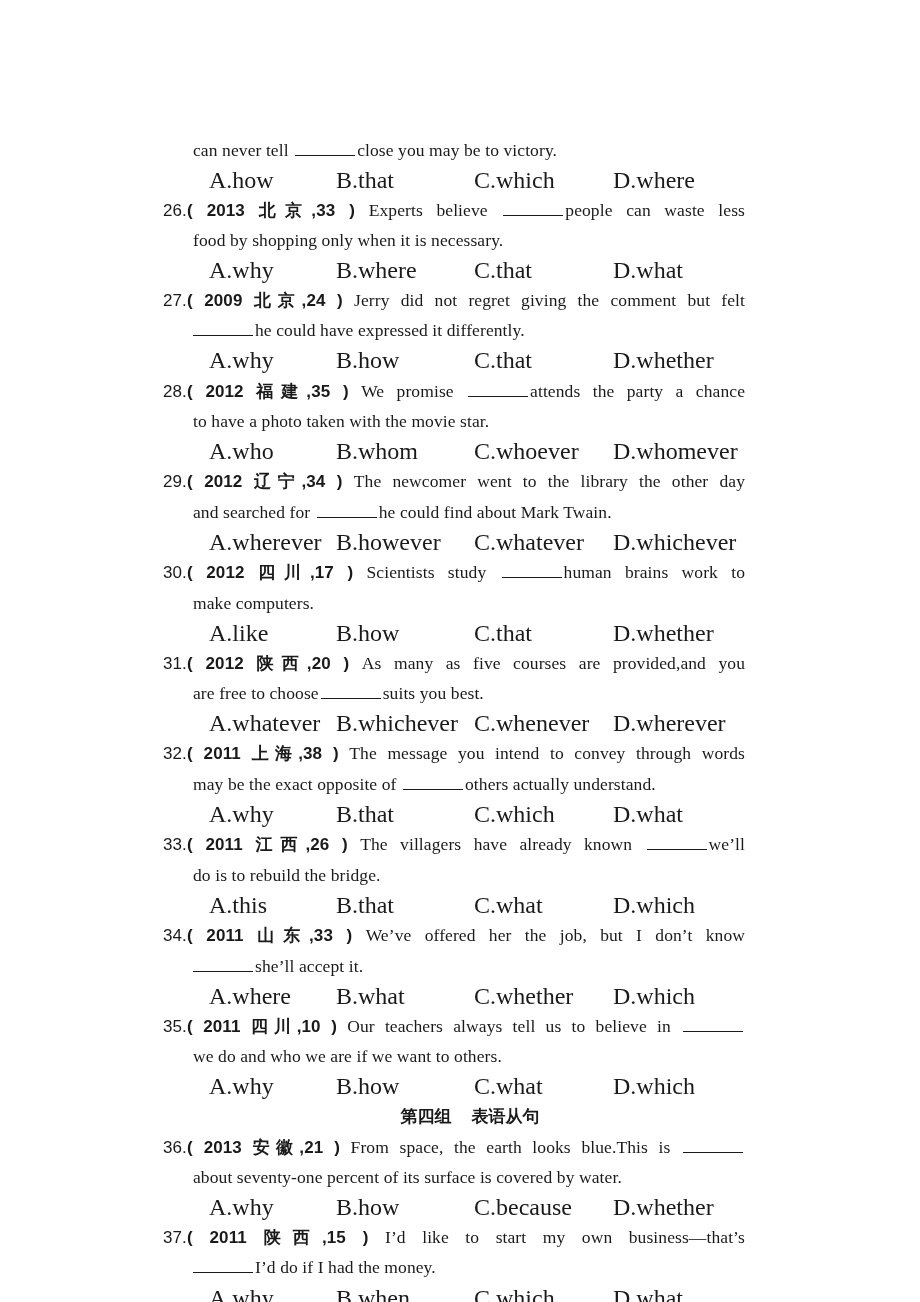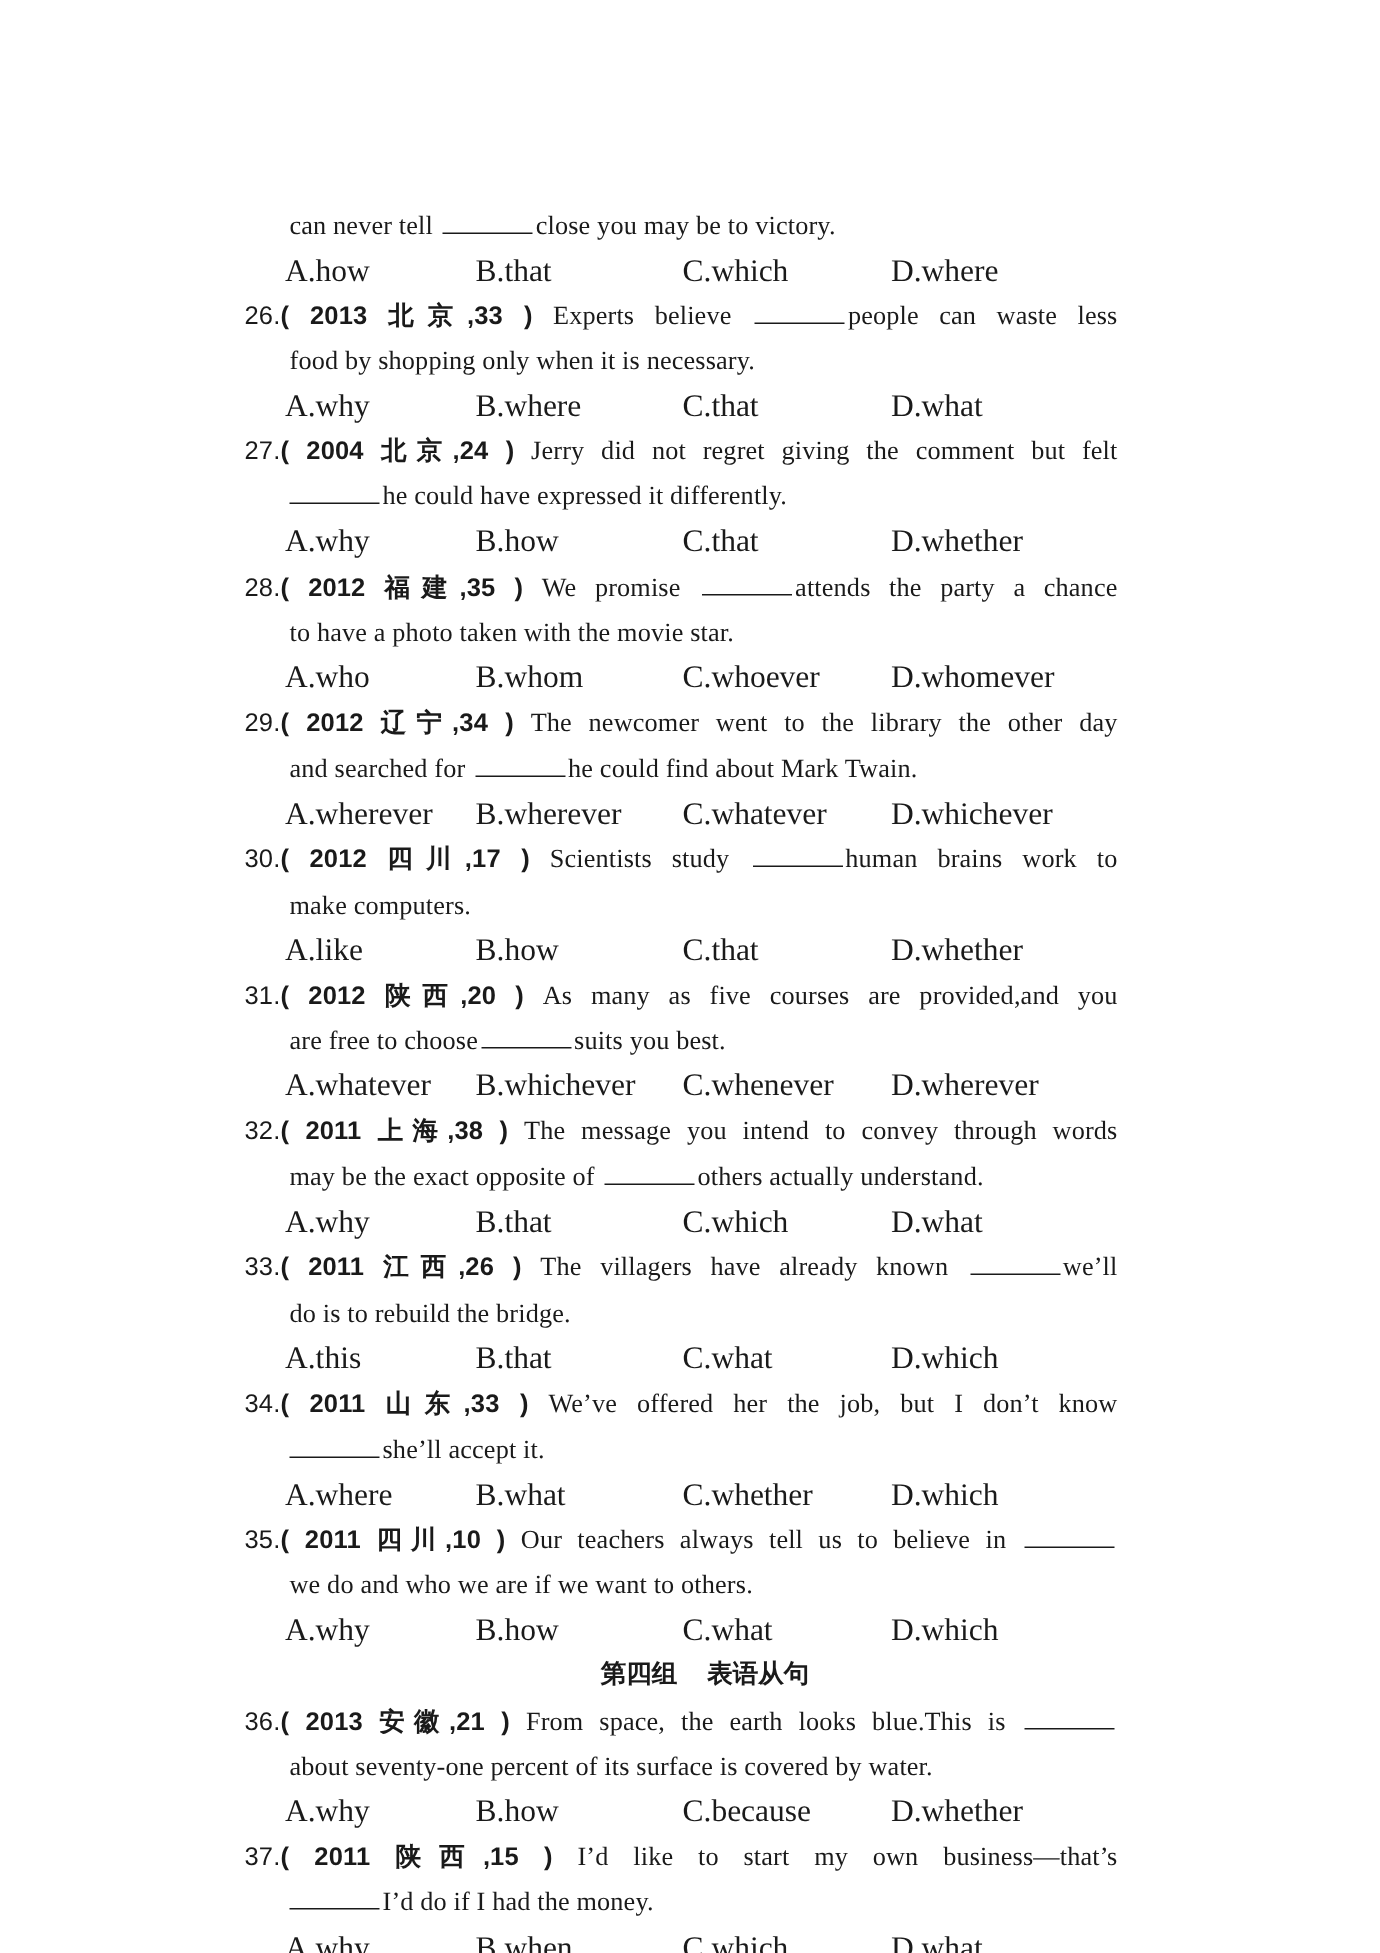--- a/index.html
+++ b/index.html
@@ -9,21 +9,21 @@
   }
   .page { position: absolute; left: 0; top: 0; width: 906px; height: 1302px; }
   .line {
     position: absolute; left: 193px; width: 552px; height: 30px; line-height: 30px;
     font-size: 17.5px; white-space: nowrap; letter-spacing: 0.1px;
   }
   .line.first { left: 163px; width: 582px; text-align: justify; text-align-last: justify; }
   .qnum { font-family: "Liberation Sans", "DejaVu Sans", sans-serif; font-weight: normal; font-size: 17px; }
   .src { font-family: Liberation Sans, sans-serif; font-weight: bold; font-size: 17px; }
   .blank { display: inline-block; width: 60px; border-bottom: 1.3px solid #1a1a1a; height: 1px; vertical-align: baseline; margin: 0 2px; }
-  .opts { position: absolute; left: 190px; width: 560px; height: 30px; line-height: 30px; font-size: 21px; text-align: center; }
+  .opts { position: absolute; left: 209px; width: 560px; height: 30px; line-height: 30px; font-size: 24px; text-align: center; }
   .opt { position: absolute; top: 0; white-space: nowrap; }
   .opt.a { left: 0; } .opt.b { left: 127px; } .opt.c { left: 265px; } .opt.d { left: 404px; }
   .section { position: absolute; left: 0; width: 920px; text-align: center; height: 30px; line-height: 30px;
     font-family: "DejaVu Sans", sans-serif; font-weight: bold; font-size: 17px; padding-left: 0; }
   .section span { margin: 0 10px; }
 </style>
 </head>
 <body>
 
 <div class="page">
@@ -38,21 +38,21 @@
 
   <div class="line first" style="top:195px"><span class="qnum">26.</span><span class="src">( 2013 北京,33 )</span> <span>Experts believe </span><span class="blank"></span><span>people can waste less</span></div>
   <div class="line" style="top:225px"><span>food by shopping only when it is necessary.</span></div>
   <div class="opts" style="top:255px">
     <span class="opt a">A.why</span>
     <span class="opt b">B.where</span>
     <span class="opt c">C.that</span>
     <span class="opt d">D.what</span>
   </div>
 
-  <div class="line first" style="top:285px"><span class="qnum">27.</span><span class="src">( 2004 北京,24 )</span> <span>Jerry did not regret giving the comment but felt</span></div>
+  <div class="line first" style="top:285px"><span class="qnum">27.</span><span class="src">( 2009 北京,24 )</span> <span>Jerry did not regret giving the comment but felt</span></div>
   <div class="line" style="top:315px"><span class="blank" style="margin-left:0"></span><span>he could have expressed it differently.</span></div>
   <div class="opts" style="top:345px">
     <span class="opt a">A.why</span>
     <span class="opt b">B.how</span>
     <span class="opt c">C.that</span>
     <span class="opt d">D.whether</span>
   </div>
 
   <div class="line first" style="top:376px"><span class="qnum">28.</span><span class="src">( 2012 福建,35 )</span> <span>We promise </span><span class="blank"></span><span>attends the party a chance</span></div>
   <div class="line" style="top:406px"><span>to have a photo taken with the movie star.</span></div>
@@ -60,21 +60,21 @@
     <span class="opt a">A.who</span>
     <span class="opt b">B.whom</span>
     <span class="opt c">C.whoever</span>
     <span class="opt d">D.whomever</span>
   </div>
 
   <div class="line first" style="top:466px"><span class="qnum">29.</span><span class="src">( 2012 辽宁,34 )</span> <span>The newcomer went to the library the other day</span></div>
   <div class="line" style="top:497px"><span>and searched for </span><span class="blank"></span><span>he could find about Mark Twain.</span></div>
   <div class="opts" style="top:527px">
     <span class="opt a">A.wherever</span>
-    <span class="opt b">B.wherever</span>
+    <span class="opt b">B.however</span>
     <span class="opt c">C.whatever</span>
     <span class="opt d">D.whichever</span>
   </div>
 
   <div class="line first" style="top:557px"><span class="qnum">30.</span><span class="src">( 2012 四川,17 )</span> <span>Scientists study </span><span class="blank"></span><span>human brains work to</span></div>
   <div class="line" style="top:588px"><span>make computers.</span></div>
   <div class="opts" style="top:618px">
     <span class="opt a">A.like</span>
     <span class="opt b">B.how</span>
     <span class="opt c">C.that</span>

